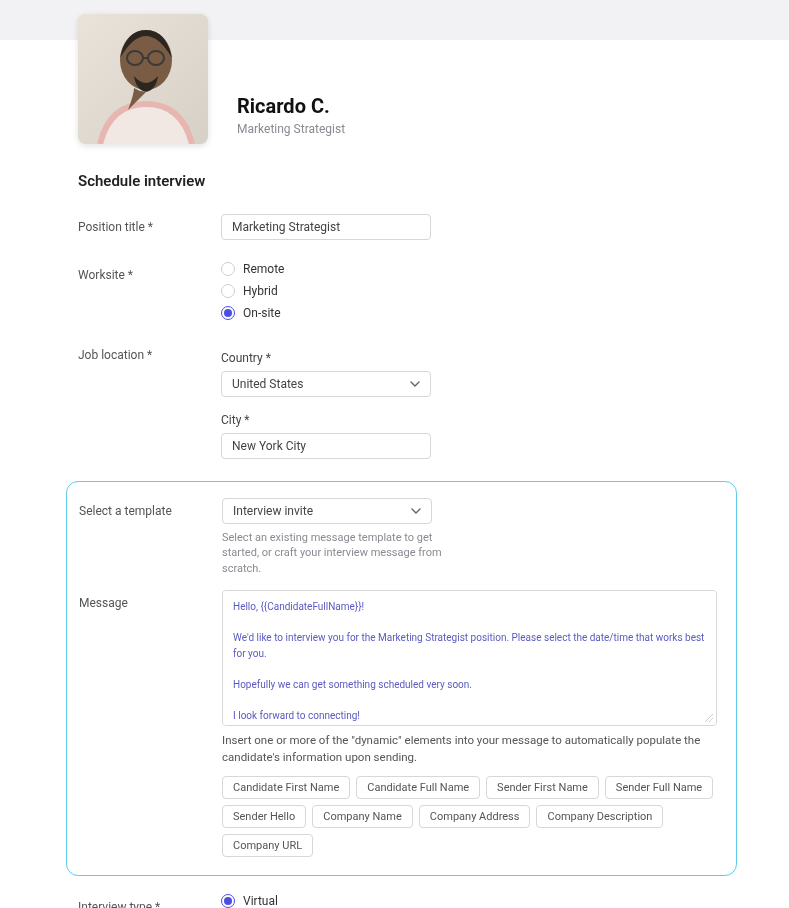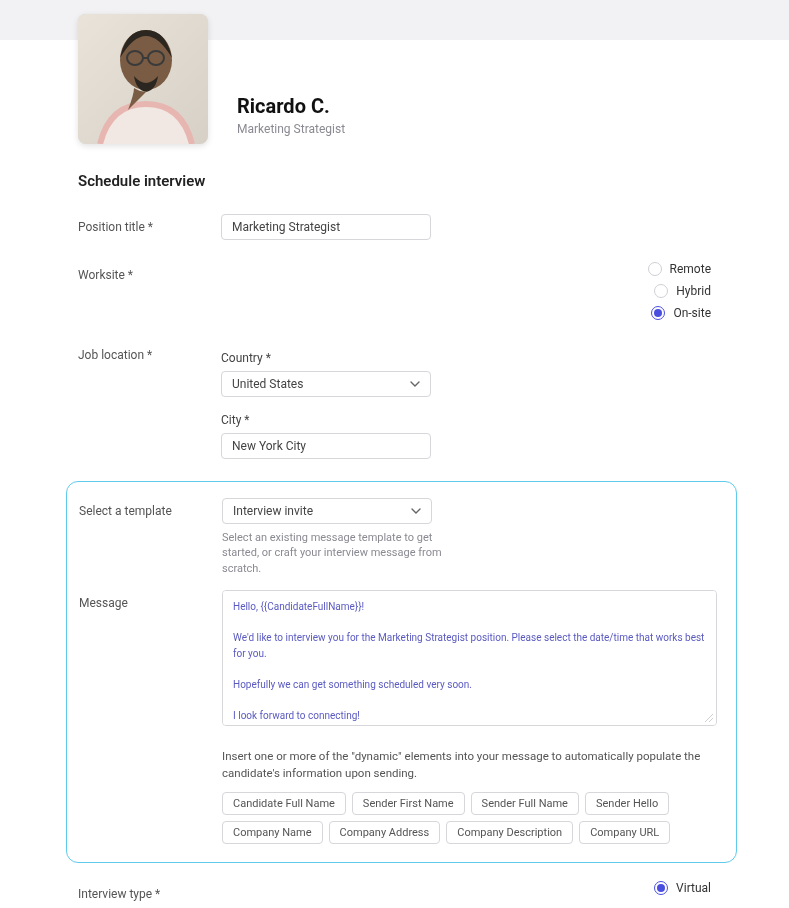--- a/index.html
+++ b/index.html
@@ -102,21 +102,20 @@
   }
 
   .radio-group { display: flex; flex-direction: column; gap: 8px; }
   .radio-item {
     display: flex;
     align-items: center;
     gap: 8px;
     font-size: 12px;
     color: #333;
     cursor: pointer;
-    justify-content: flex-end;
   }
   .radio {
     width: 14px; height: 14px;
     border: 1.5px solid #cfcfd6;
     border-radius: 50%;
     display: inline-flex;
     align-items: center; justify-content: center;
     background: #fff;
   }
   .radio.selected { border-color: #4b4fe0; }
@@ -162,21 +161,21 @@
   .msg-resize {
     position: absolute;
     right: 3px; bottom: 3px;
     width: 10px; height: 10px;
     opacity: 0.4;
   }
 
   .dynamic-help {
     font-size: 11.5px;
     color: #555;
-    margin-top: 22px;
+    margin-top: 6px;
     line-height: 1.45;
     max-width: 495px;
   }
   .chips {
     display: flex;
     flex-wrap: wrap;
     gap: 6px;
     margin-top: 10px;
     max-width: 495px;
   }
@@ -306,20 +305,21 @@
 
 With appreciation,
 {{SenderFullName}}</div>
             <svg class="msg-resize" viewBox="0 0 10 10">
               <line x1="2" y1="10" x2="10" y2="2" stroke="#888" stroke-width="1"></line>
               <line x1="6" y1="10" x2="10" y2="6" stroke="#888" stroke-width="1"></line>
             </svg>
           </div>
           <div class="dynamic-help">Insert one or more of the "dynamic" elements into your message to automatically populate the candidate's information upon sending.</div>
           <div class="chips" id="chips">
+              <div class="chip">Candidate First Name</div>
               <div class="chip">Candidate Full Name</div>
               <div class="chip">Sender First Name</div>
               <div class="chip">Sender Full Name</div>
               <div class="chip">Sender Hello</div>
               <div class="chip">Company Name</div>
               <div class="chip">Company Address</div>
               <div class="chip">Company Description</div>
               <div class="chip">Company URL</div>
             </div>
         </div>

